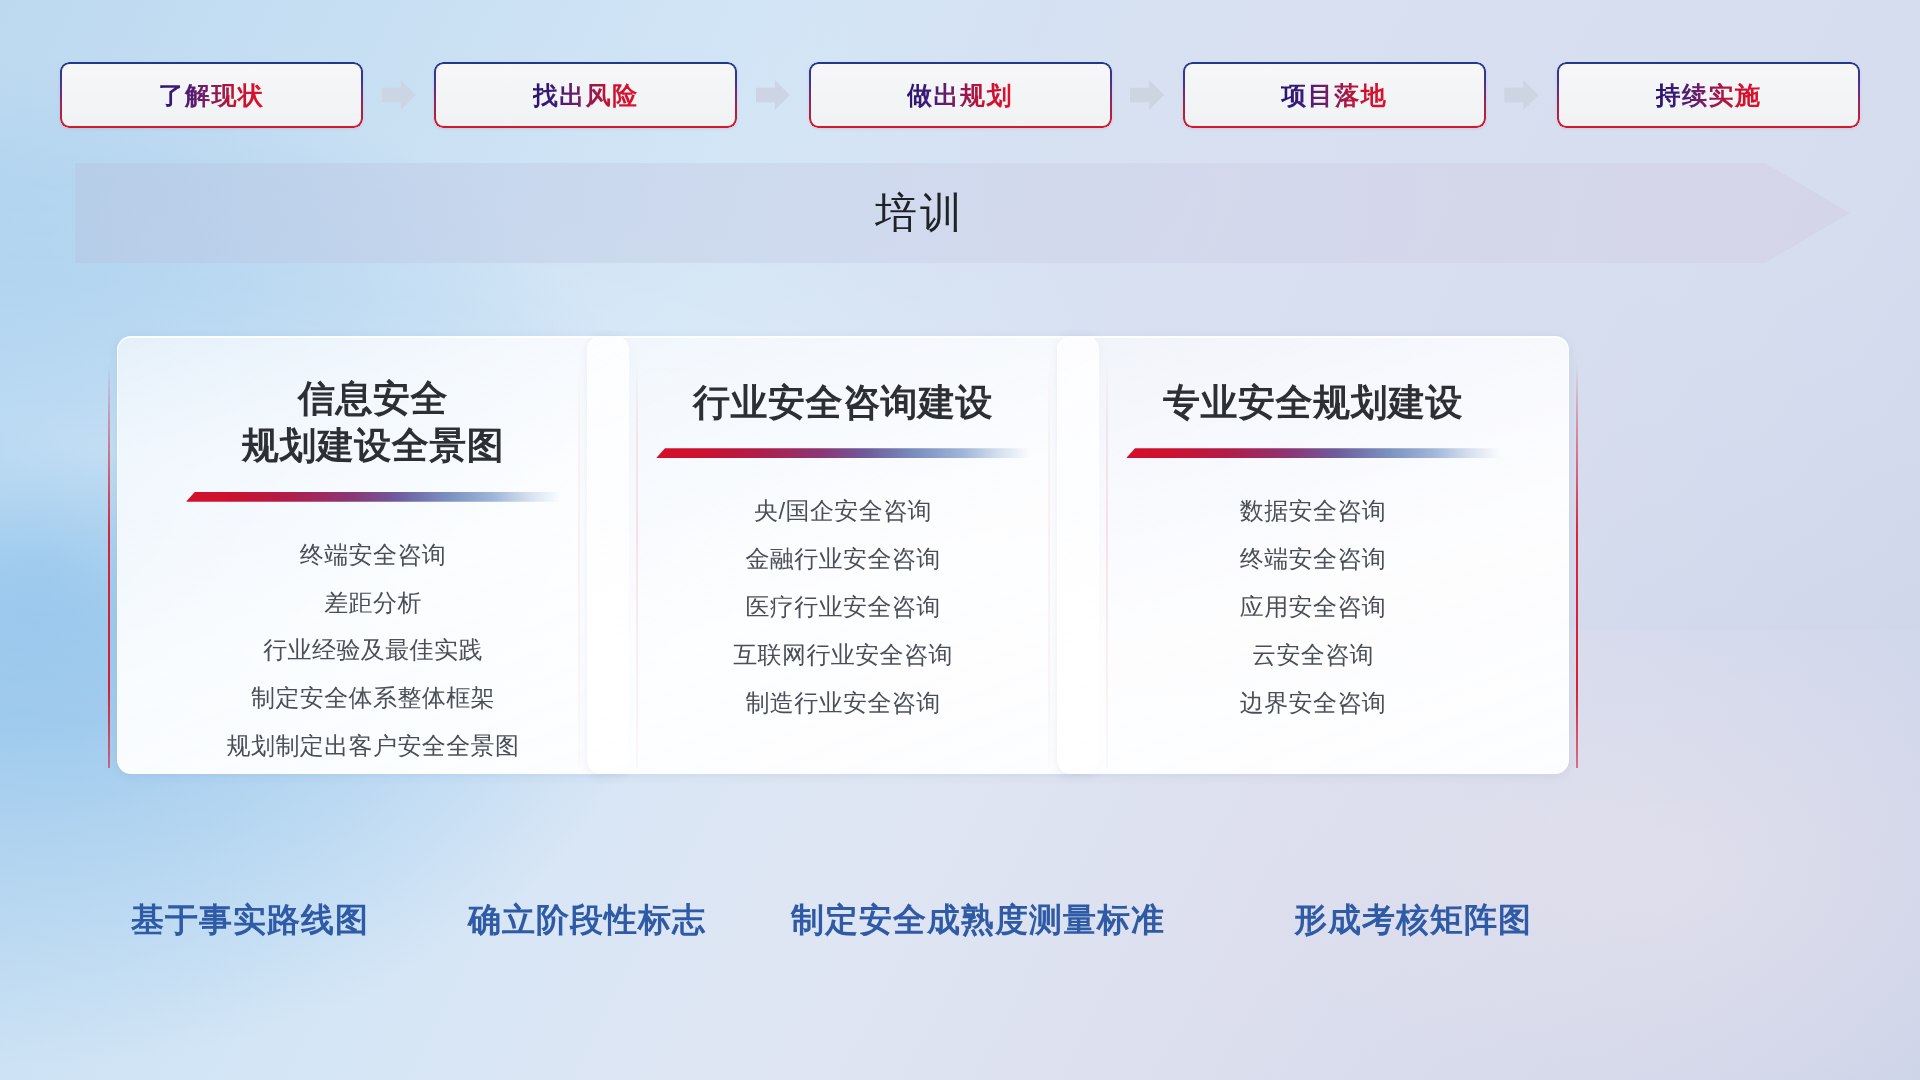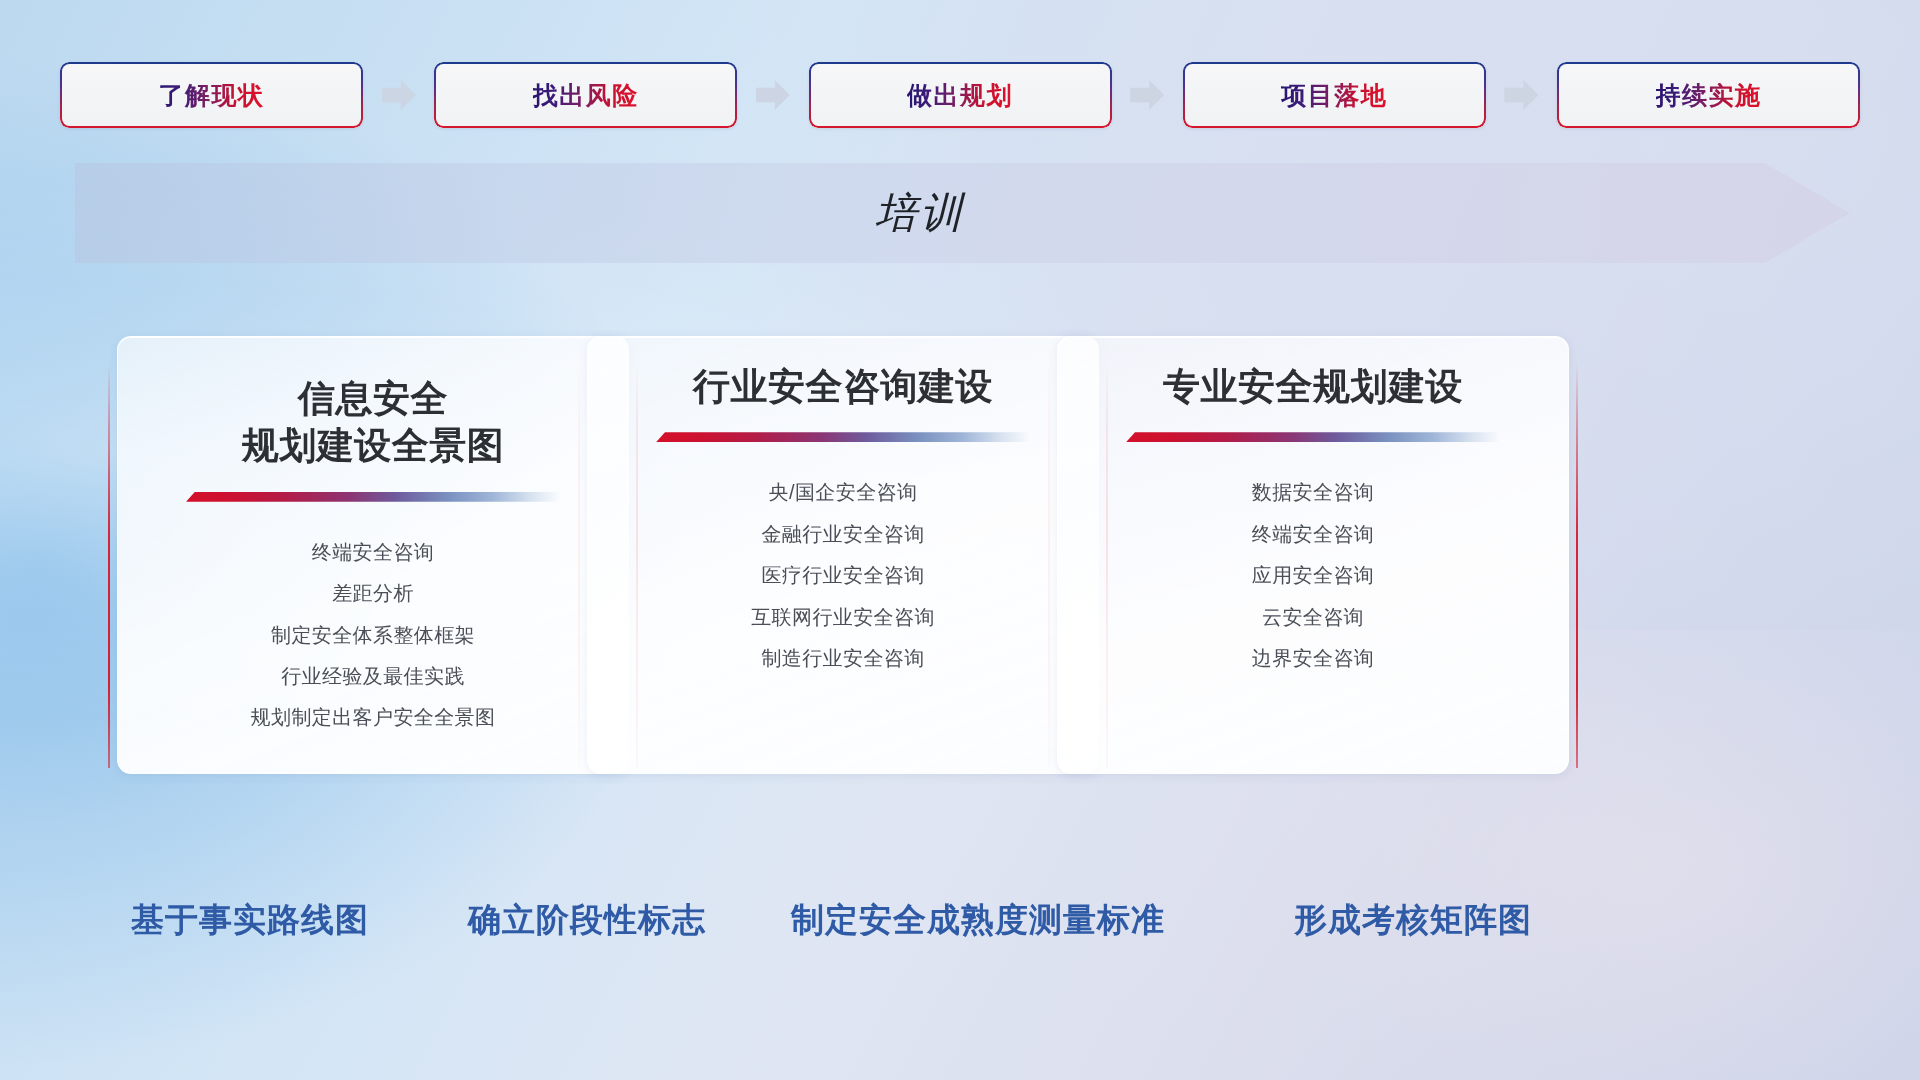--- a/index.html
+++ b/index.html
@@ -118,21 +118,20 @@
     width: 1690px;
     height: 100px;
     display: flex;
     align-items: center;
     justify-content: center;
     font-size: 42px;
     font-weight: 500;
     color: #1f2328;
     letter-spacing: 3px;
     z-index: 4;
-    font-style: italic;
   }
 
   
   .cards {
     position: absolute;
     left: 0;
     top: 336px;
     width: 1920px;
     height: 390px;
     z-index: 5;
@@ -173,21 +172,21 @@
       inset 0 1px 0 rgba(255,255,255,0.9);
     z-index: 3;
     display: flex;
     flex-direction: column;
     align-items: center;
     padding: 0 26px;
     overflow: hidden;
   }
 
   .card-title {
-    margin-top: 26px;
+    margin-top: 42px;
     font-size: 37px;
     font-weight: 700;
     color: #2c2f33;
     text-align: center;
     line-height: 1.28;
     letter-spacing: 0.5px;
     white-space: pre-line;
   }
   .card.two-line .card-title { margin-top: 38px; }
 
@@ -208,21 +207,21 @@
 
   .card-list {
     margin-top: 34px;
     width: 100%;
     display: flex;
     flex-direction: column;
     align-items: center;
     gap: 9px;
   }
   .card-list-item {
-    font-size: 20px;
+    font-size: 24px;
     font-weight: 400;
     color: #4a4f57;
     line-height: 1.62;
     letter-spacing: 0.4px;
     white-space: nowrap;
   }
 
   
   .captions {
     position: absolute;
@@ -287,22 +286,22 @@
     <div class="card-wrap c0">
       <div class="rail left"></div>
       <div class="rail right"></div>
       <div class="card two-line">
         <div class="card-title">信息安全
 规划建设全景图</div>
         <div class="divider"></div>
         <div class="card-list">
           <div class="card-list-item">终端安全咨询</div>
           <div class="card-list-item">差距分析</div>
+          <div class="card-list-item">行业经验及最佳实践</div>
           <div class="card-list-item">制定安全体系整体框架</div>
-          <div class="card-list-item">行业经验及最佳实践</div>
           <div class="card-list-item">规划制定出客户安全全景图</div>
         </div>
       </div>
     </div>
 
     <div class="card-wrap c1">
       <div class="rail left"></div>
       <div class="rail right"></div>
       <div class="card">
         <div class="card-title">行业安全咨询建设</div>

